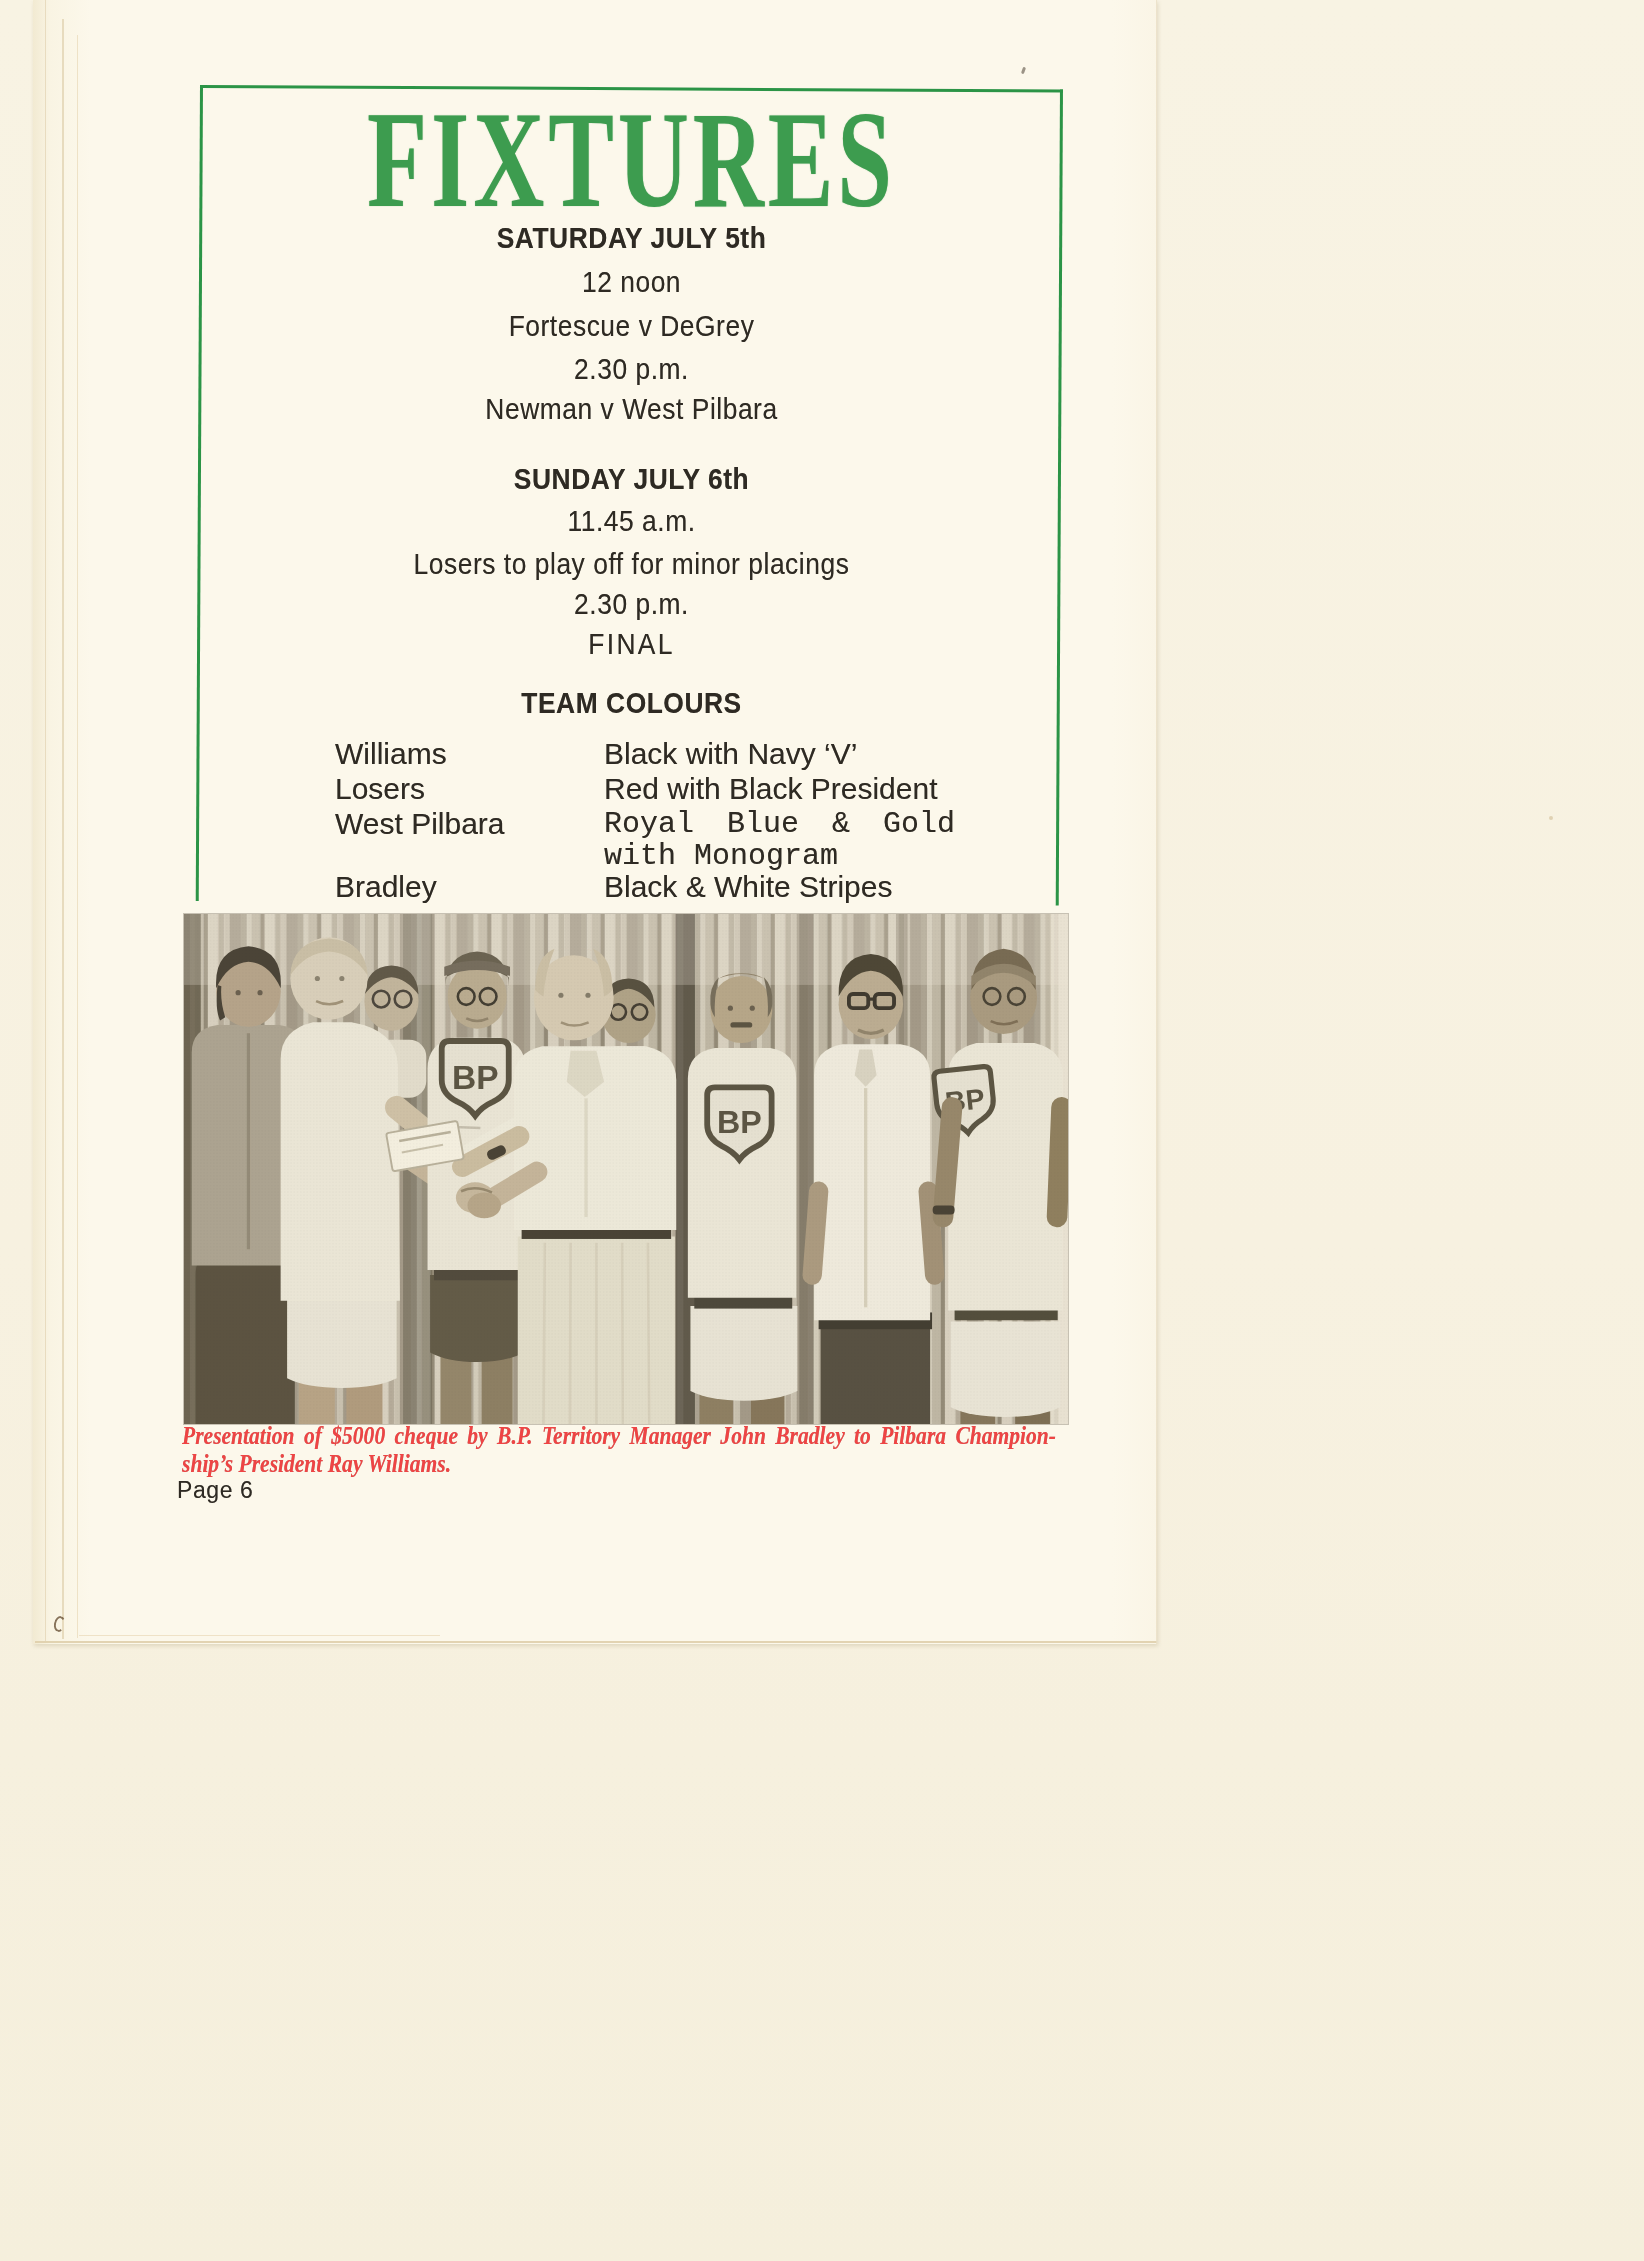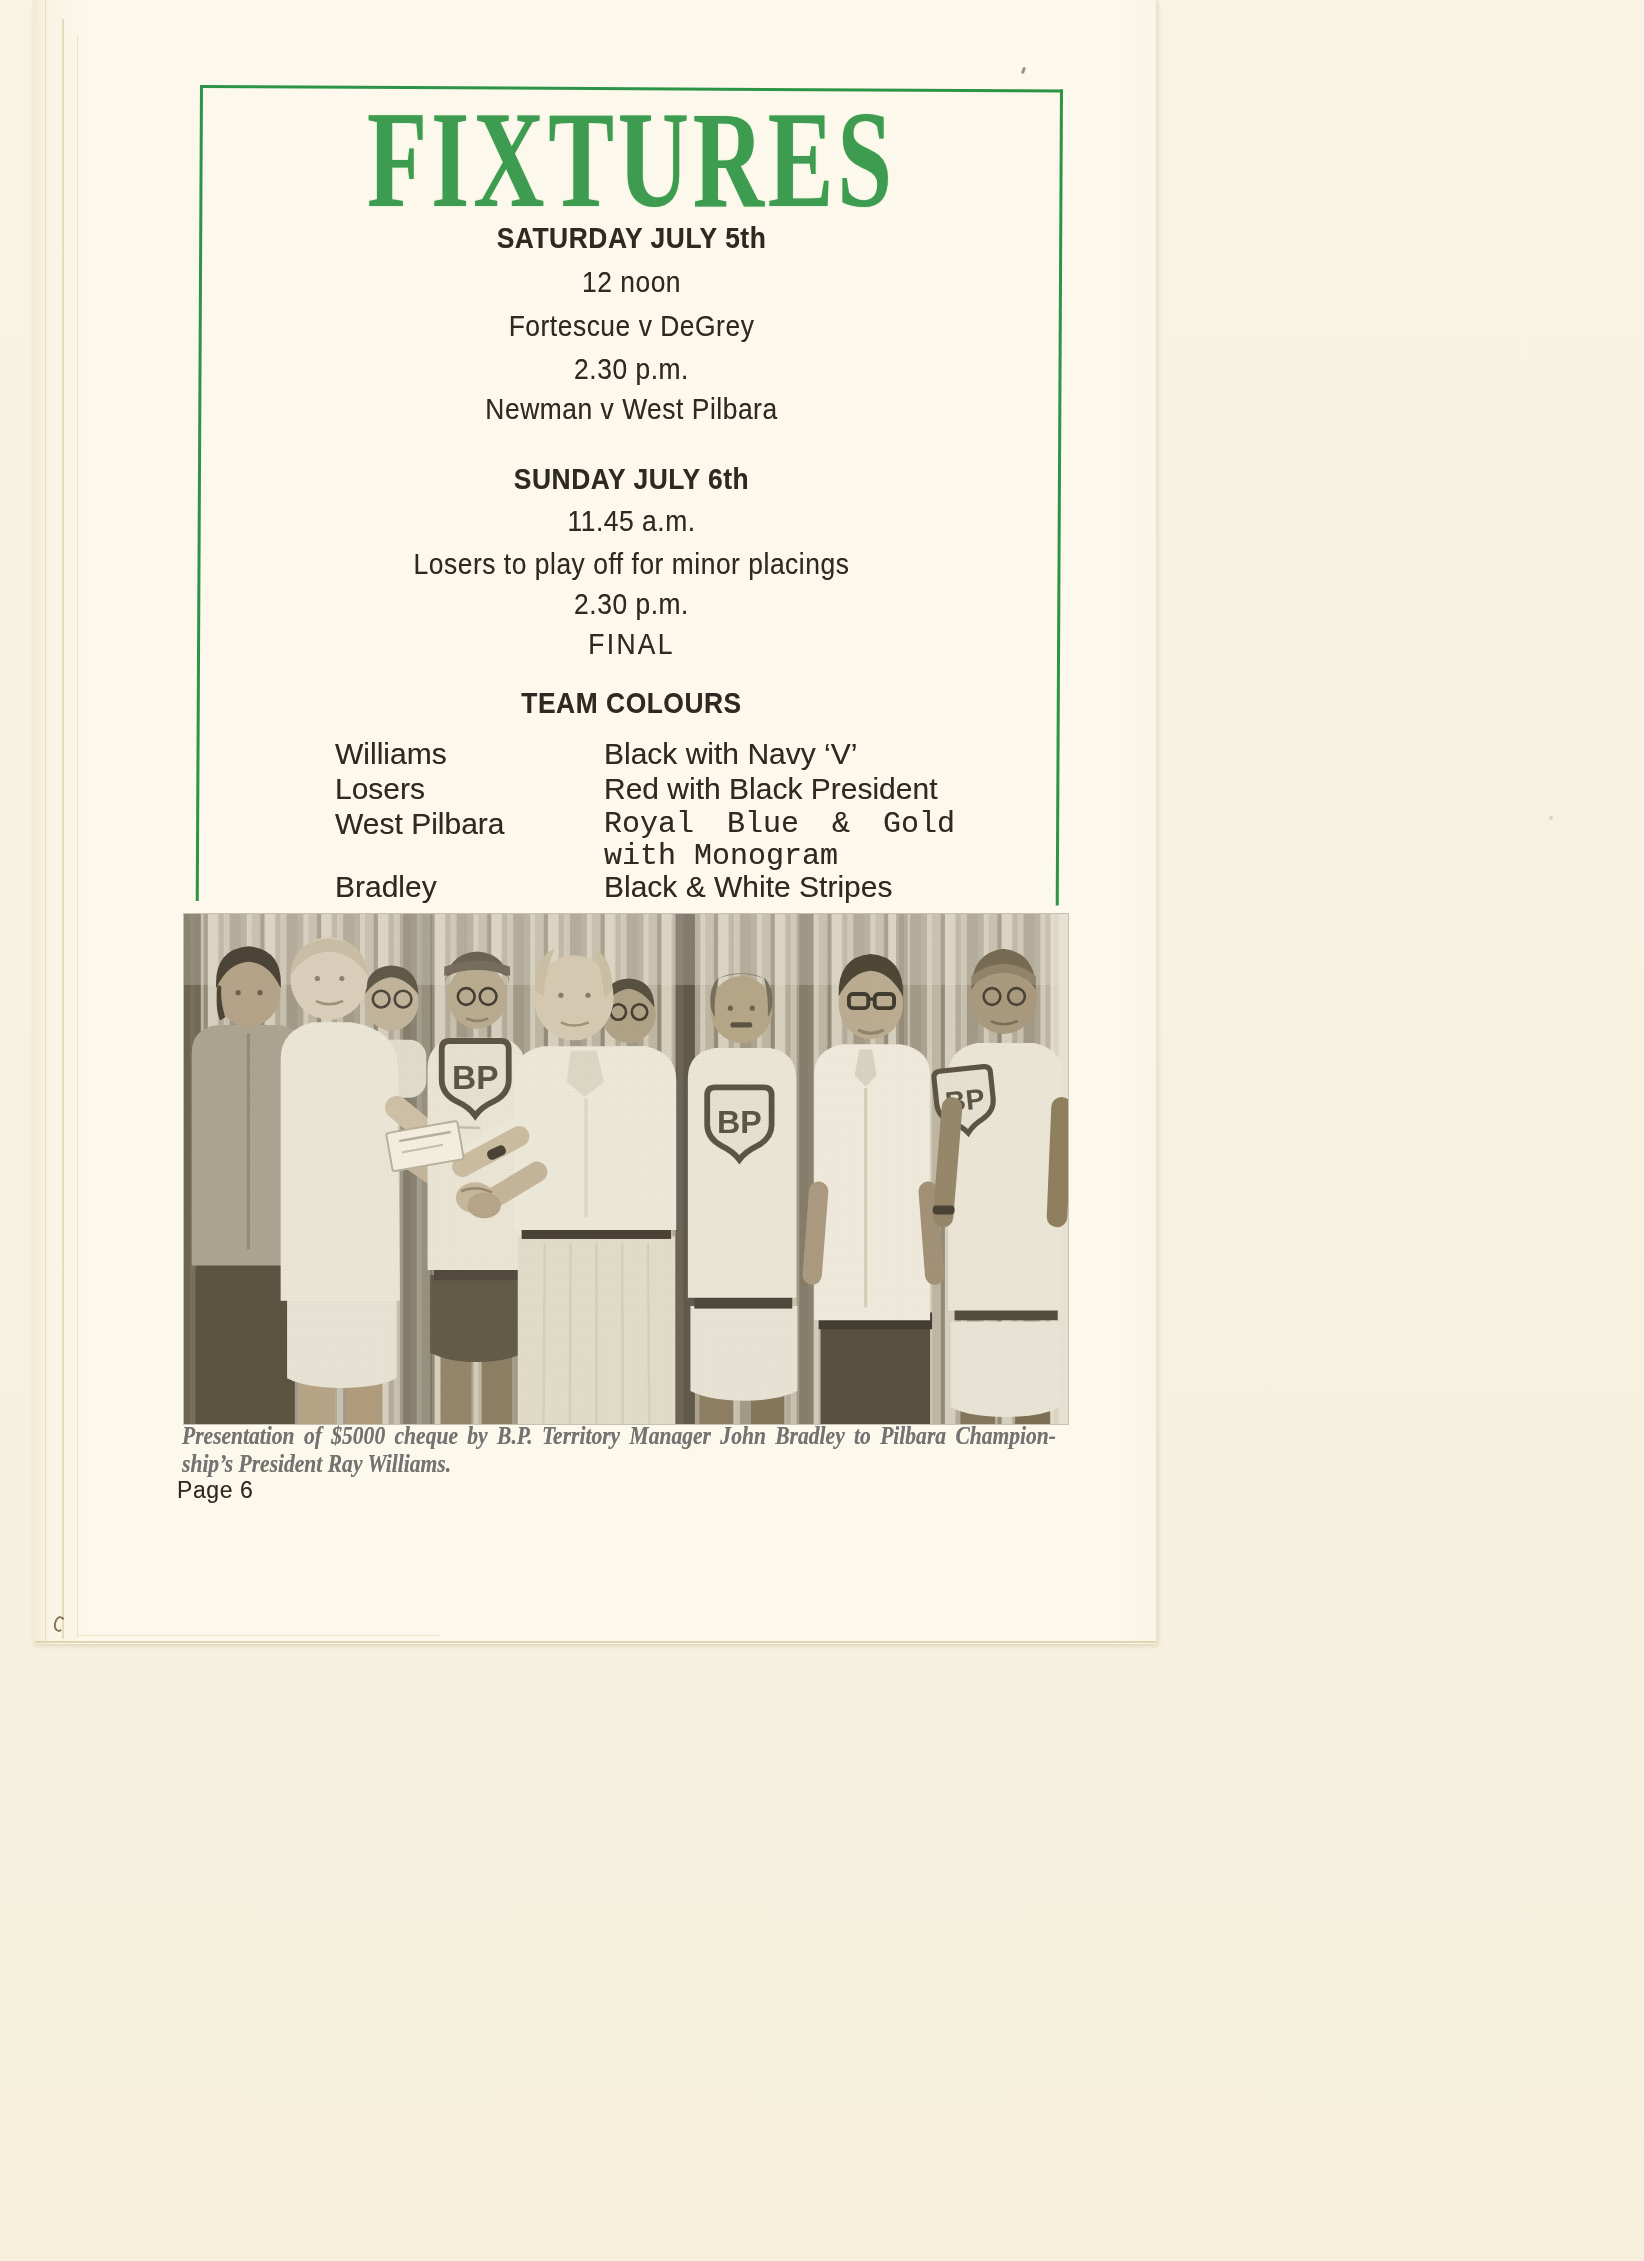--- a/index.html
+++ b/index.html
@@ -66,21 +66,21 @@
   .trow .cl.just{text-align:justify;font-family:Liberation Mono, monospace;}
   .final-sp{letter-spacing:2.6px;}
   
   .photo{
     position:absolute;left:184px;top:914px;width:884px;height:510px;
     outline:0.6px solid rgba(100,92,75,.35);
   }
   .caption{
     position:absolute;left:182px;top:1422px;width:966px;
     font-family:"Liberation Serif",serif;font-style:italic;font-weight:bold;
-    font-size:24.5px;line-height:28px;color:#737373;
+    font-size:24.5px;line-height:28px;color:#ef4444;
     text-shadow:0 0 0.6px rgba(53,48,42,.4);
   }
   .caption .cl1{word-spacing:4.5px;}
   .caption>div{transform:scaleX(.88);transform-origin:left;white-space:nowrap;}
   .pagenum{
     position:absolute;left:177px;top:1477px;
     font-size:23px;font-weight:normal;letter-spacing:0.6px;
     text-shadow:0 0 0.6px rgba(46,42,35,.4);
   }
 </style>

